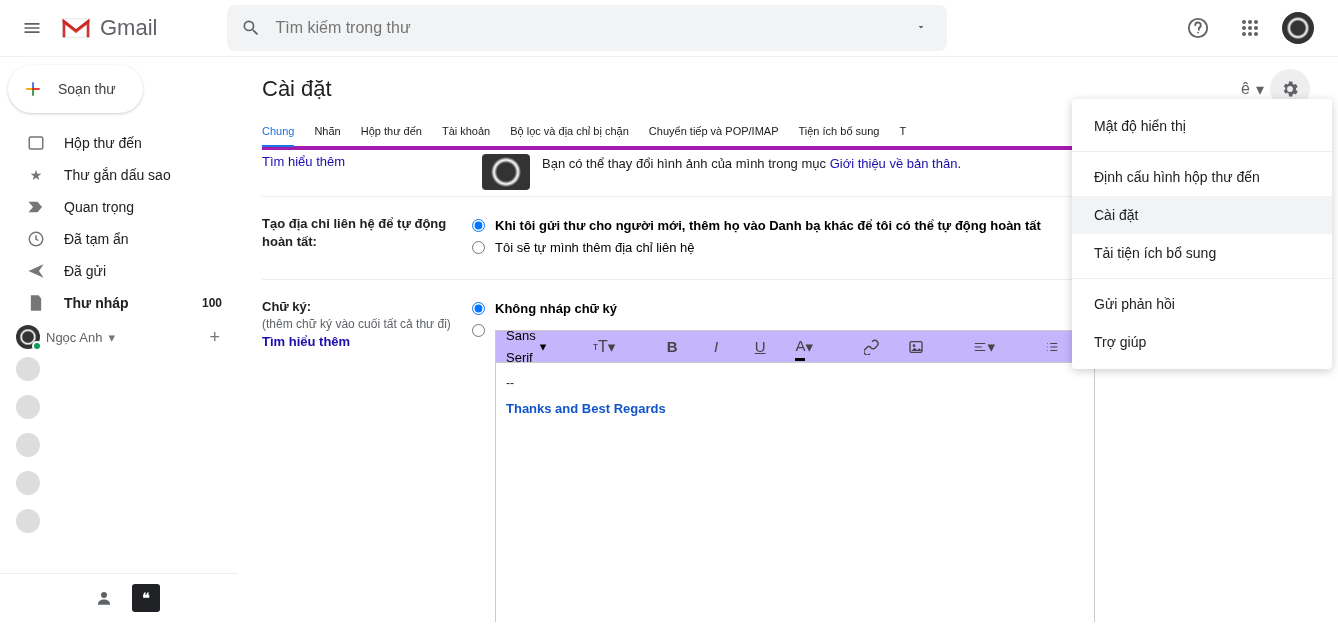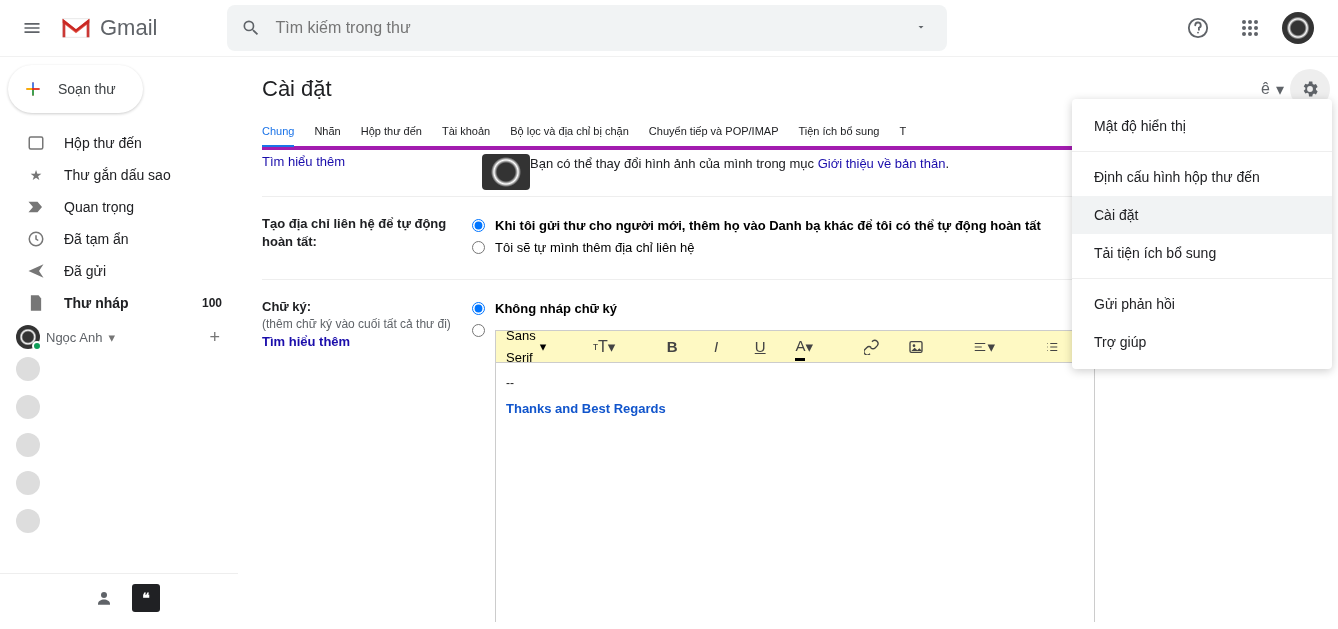--- a/index.html
+++ b/index.html
@@ -36,50 +36,50 @@
 .h-status { width:10px; height:10px; background:#0f9d58; border-radius:50%; border:2px solid #fff; position:absolute; bottom:-2px; right:-2px;}
 .h-plus { margin-left: auto; margin-right: 18px; color:#767676; font-size:18px;}
 .hangouts-list { margin-top: 8px; display:flex; flex-direction:column; gap:14px; padding-left:16px;}
 .hl-item { width:24px; height:24px; border-radius:50%; background:#ddd; }
 .separator { height: 1px; background:#eee; margin-top: auto;}
 .bottom-bar { height: 48px; display:flex; align-items:center; padding-left: 90px; gap:14px;}
 .bb-icon { width:28px; height:28px; display:flex; align-items:center; justify-content:center; color:#5f6368;}
 .bb-icon.dark { background:#202124; color:#fff; border-radius:3px; font-size:14px; font-weight:bold;}
 
 
-.main { flex: 1; padding: 12px 8px 0 24px; overflow: hidden; position: relative; }
+.main { flex: 1; padding: 12px 28px 0 24px; overflow: hidden; position: relative; }
 .settings-header { display:flex; align-items:center; justify-content:space-between;}
 .page-title { font-size: 22px; color: #202124; font-weight: 400; }
 .header-controls { display:flex; align-items:center; gap:6px; color:#5f6368;}
 .tabs { display: flex; gap: 20px; margin-top: 16px; border-bottom: 4px solid #a21caf; font-size: 11px; }
 .tab { padding-bottom: 8px; color: #1a73e8; cursor: pointer; }
 .tab.inactive { color: #202124; }
 .tab.active { color: #1a73e8; font-weight: 500; border-bottom: 2px solid #1a73e8; margin-bottom:-1px;}
 
 .settings-body { font-size: 13px; margin-top: 0; }
 .link { color: #1a0dab; cursor: pointer; }
 .row-top { display:flex; margin-top:4px;}
 .row-top .left-col { width: 220px; }
-.row-top .right-col { flex:1; display:flex; }
+.row-top .right-col { flex:1; display:flex; gap:12px; }
 .small-img { width:48px; height:36px; background: radial-gradient(circle, #333 30%, #fff 40%, #333 50%); border-radius:4px;}
 .desc-text { color:#202124; line-height:1.6;}
 .desc-text a { color:#1a0dab; text-decoration:none; }
 
 .setting-row { display:flex; margin-top: 18px; padding-bottom: 14px; }
 .setting-label { width: 210px; font-weight:700; color:#202124; line-height:1.4;}
 .setting-sub { font-weight:400; color:#5f6368; font-size:12px;}
 .setting-opts { flex:1; }
 .opt { display:flex; align-items:flex-start; gap:10px; line-height:1.7; }
 .opt input[type=radio] { margin-top:4px; }
 .opt.bold-text label { font-weight:700; }
 hr.thin { border:none; border-top:1px solid #eee; margin: 6px 0 0 0;}
 
 
 .sig-editor { margin-top: 10px; border:1px solid #ccc; width: 600px; }
-.sig-toolbar { height: 32px; background:#fef9c3; border-bottom:1px solid #ccc; display:flex; align-items:center; padding: 0 6px; gap:16px;}
+.sig-toolbar { height: 32px; background:#c4b5fd; border-bottom:1px solid #ccc; display:flex; align-items:center; padding: 0 6px; gap:16px;}
 .st-btn { min-width:28px; height:26px; display:flex; align-items:center; justify-content:center; color:#444; cursor:pointer; font-size:15px;}
 .st-sep { width:1px; height:18px; background:#ddd; margin:0 4px;}
 .font-sel { font-size:13px; display:flex; align-items:center; gap:4px; padding:0 4px;}
 .sig-content { padding: 10px; min-height: 280px; font-size:13px;}
 .sig-content .sigline { color:#1155cc; font-weight:700; margin-top:4px;}
 .sig-content .dashes { color:#222; font-size:12px;}
 
 
 .dropdown { position:absolute; top: 42px; right: 6px; width: 260px; background:#fff; box-shadow: 0 2px 10px rgba(0,0,0,0.2); border-radius: 4px; padding: 8px 0; z-index: 100;}
 .dd-item { height: 38px; display:flex; align-items:center; padding: 0 22px; font-size:14px; color:#202124; cursor:pointer;}

